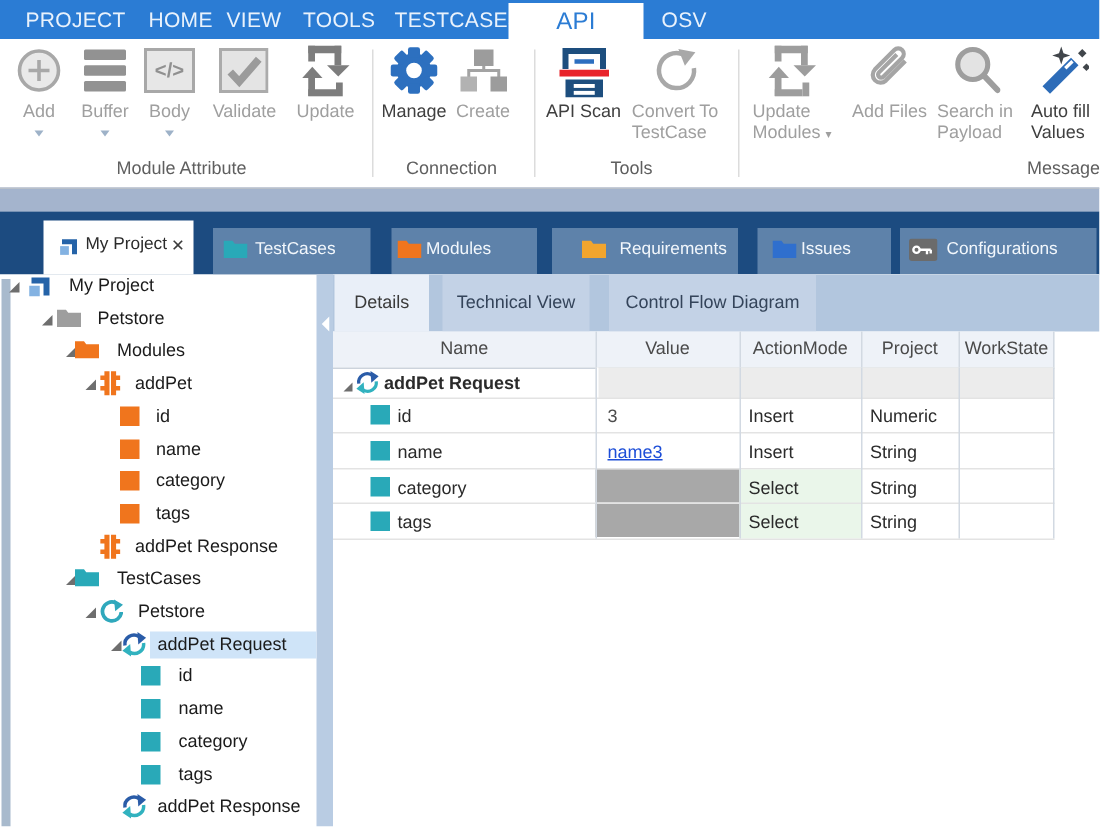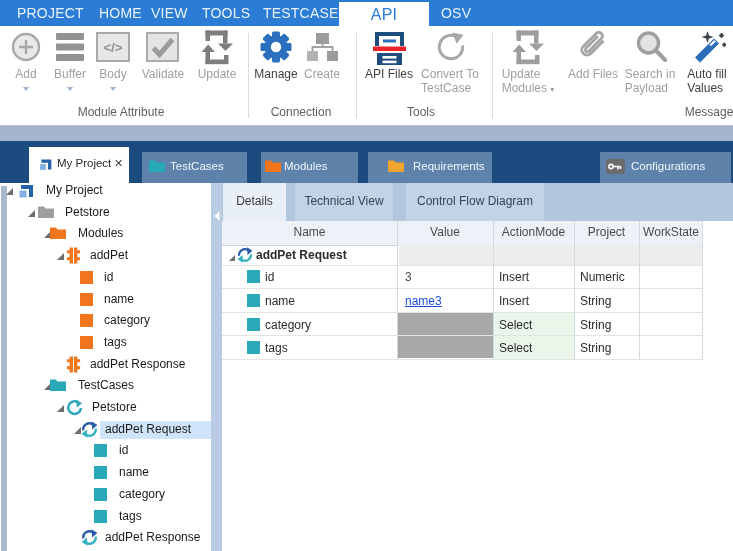--- a/index.html
+++ b/index.html
@@ -62,21 +62,21 @@
 <div class="rsep" style="left:356px;top:33px;"></div>
 <div class="rsep" style="left:492px;top:33px;"></div>
 
 <div class="rlabel" style="left:26px;top:67px;">Add</div>
 <div class="rlabel" style="left:70px;top:67px;">Buffer</div>
 <div class="rlabel" style="left:113px;top:67px;">Body</div>
 <div class="rlabel" style="left:163px;top:67px;">Validate</div>
 <div class="rlabel" style="left:217px;top:67px;">Update</div>
 <div class="rlabel en" style="left:276px;top:67px;">Manage</div>
 <div class="rlabel" style="left:322px;top:67px;">Create</div>
-<div class="rlabel en" style="left:389px;top:67px;">API Files</div>
+<div class="rlabel en" style="left:389px;top:67px;">API Scan</div>
 <div class="rlabel" style="left:450px;top:67px;">Convert To<br>TestCase</div>
 <div class="rlabel" style="left:528px;top:67px;">Update<br>Modules <span style="font-size:8px;">▾</span></div>
 <div class="rlabel" style="left:593px;top:67px;">Add Files</div>
 <div class="rlabel" style="left:650px;top:67px;">Search in<br>Payload</div>
 <div class="rlabel en" style="left:707px;top:67px;">Auto fill<br>Values</div>
 <div class="darr" style="left:26px;top:87px;"></div>
 <div class="darr" style="left:70px;top:87px;"></div>
 <div class="darr" style="left:113px;top:87px;"></div>
 
 <div class="glabel" style="left:121px;top:105px;">Module Attribute</div>
@@ -201,20 +201,26 @@
         <path d="M0,1.5 H6 L7.5,3.5 H16 V13 H0 Z" fill="#f0751d"></path>
       </svg>
     <span class="ftxt" style="left:23px;">Modules</span>
     </div>
   <div class="dtab" style="left:368px;width:124px;">
     <svg class="abs" style="left:20px;top:7px;" width="16" height="13" viewBox="0 0 16 13">
         <path d="M0,1.5 H6 L7.5,3.5 H16 V13 H0 Z" fill="#f2a52e"></path>
       </svg>
     <span class="ftxt" style="left:45px;text-align:center;">Requirements</span>
     </div>
+  <div class="dtab" style="left:505px;width:89px;">
+    <svg class="abs" style="left:10px;top:7px;" width="16" height="13" viewBox="0 0 16 13">
+        <path d="M0,1.5 H6 L7.5,3.5 H16 V13 H0 Z" fill="#2f6fce"></path>
+      </svg>
+    <span class="ftxt" style="left:29px;">Issues</span>
+    </div>
   <div class="dtab" style="left:600px;width:131px;">
     <svg class="abs" style="left:6px;top:7px;" width="19" height="15" viewBox="0 0 19 15">
         <rect x="0" y="0" width="19" height="15" rx="2" fill="#6b6b6b"></rect>
         <g stroke="#fff" stroke-width="1.6" fill="none">
           <circle cx="5" cy="7.5" r="2.1"></circle>
           <path d="M7.2,7.5 H14.5 M12,7.5 V10.5 M14.5,7.5 V10"></path>
         </g>
       </svg>
     <span class="ftxt" style="left:31px;">Configurations</span>
     </div>

